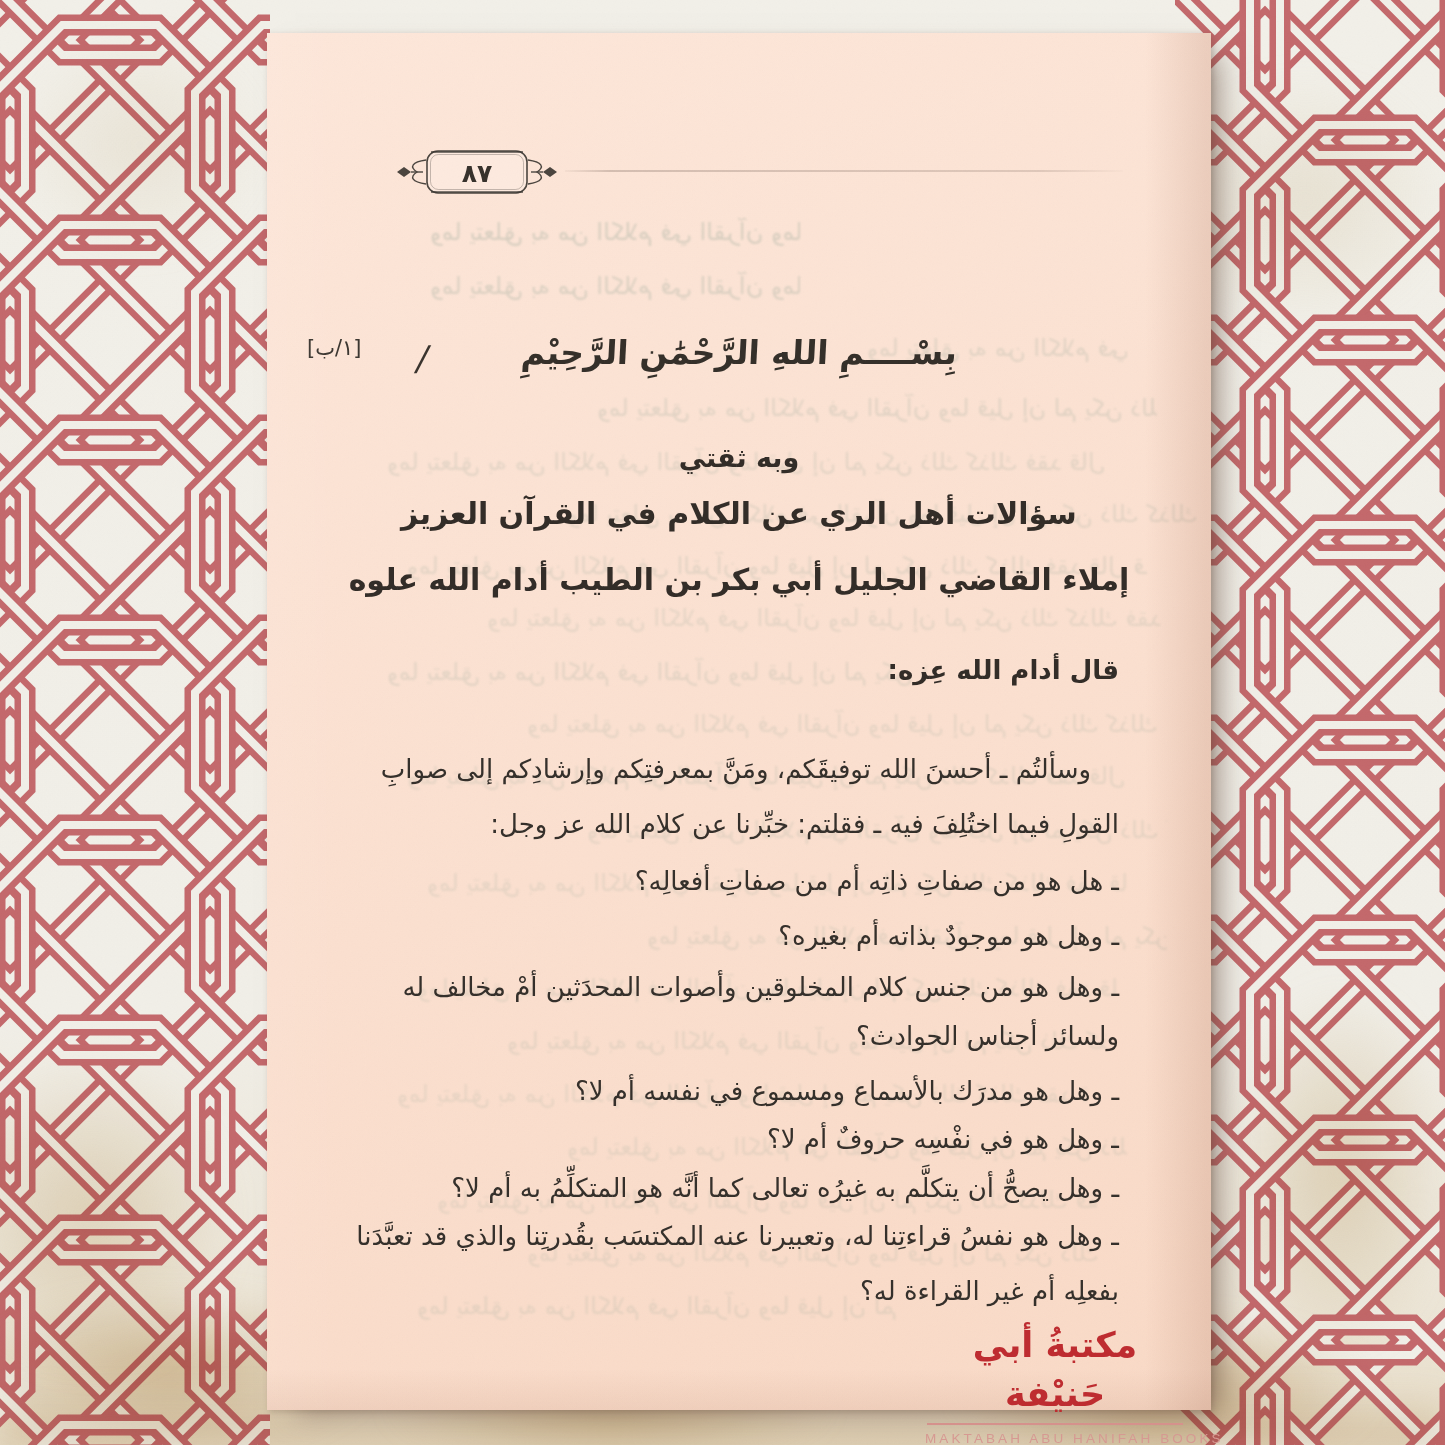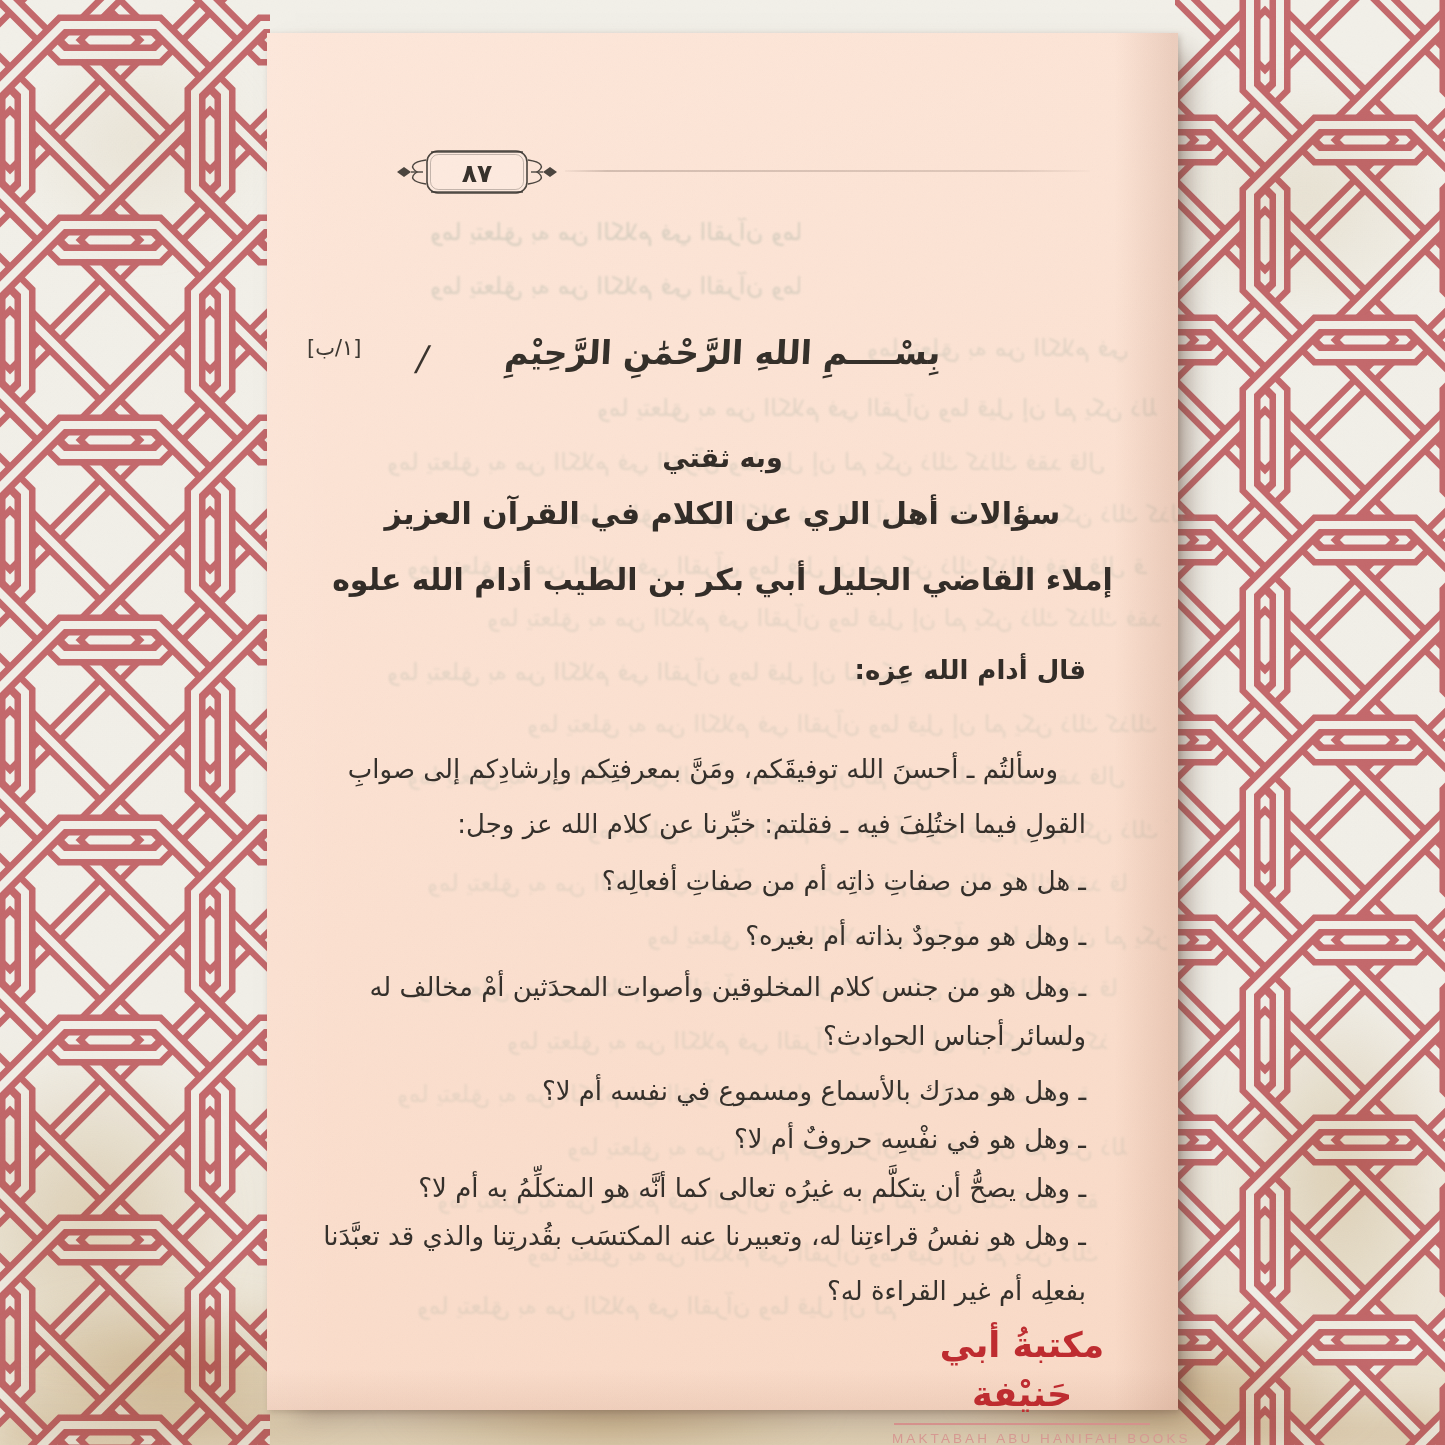--- a/index.html
+++ b/index.html
@@ -5,21 +5,21 @@
   html,body{margin:0;padding:0;background:#e9e7df;}
   .stage{position:relative;width:1445px;height:1445px;overflow:hidden;
          background:linear-gradient(180deg,#f2f0e9 0%,#f1efe8 70%,#ece5d6 92%,#e7dcc6 100%);
          font-family:"DejaVu Sans",sans-serif;}
   svg.band{position:absolute;top:0;height:1445px;width:270px;z-index:1;}
   .band-left{left:0;}
   .band-right{right:0;}
   .stain{position:absolute;border-radius:50%;filter:blur(16px);mix-blend-mode:multiply;z-index:2;pointer-events:none;}
   .page{position:absolute;left:267px;top:33px;width:911px;height:1377px;z-index:3;
         background:linear-gradient(160deg,#fde7da 0%,#fbe0d0 55%,#f9dac7 100%);
-        box-shadow:18px 12px 28px -10px rgba(96,70,55,.55), 2px 2px 6px rgba(96,70,55,.25);}
+        box-shadow:18px 12px 28px -10px rgba(96,70,55,.55), 2px 2px 6px rgba(96,70,55,.25);padding-left:33px;}
   .page::after{content:"";position:absolute;inset:0;pointer-events:none;
         background:linear-gradient(to right, rgba(255,255,255,.05), transparent 8%, transparent 93%, rgba(150,90,65,.16) 99.5%),
                    linear-gradient(to bottom, transparent 97%, rgba(150,95,70,.10));}
   .gh{position:absolute;font-size:24px;line-height:1.3;color:#8aa091;white-space:nowrap;overflow:hidden;
       transform:scaleX(-1);filter:blur(1.3px);direction:rtl;pointer-events:none;}
   .arb{direction:rtl;color:#332d28;}
   .cartouche{position:absolute;top:112px;left:126px;}
   .rule{position:absolute;top:137px;left:298px;right:88px;height:2px;
         background:linear-gradient(to right, rgba(120,100,90,.05), rgba(120,100,90,.30) 8%, rgba(120,100,90,.22) 85%, rgba(120,100,90,.02));}
   .folio{position:absolute;top:303px;left:40px;font-size:21px;color:#3c3731;}

